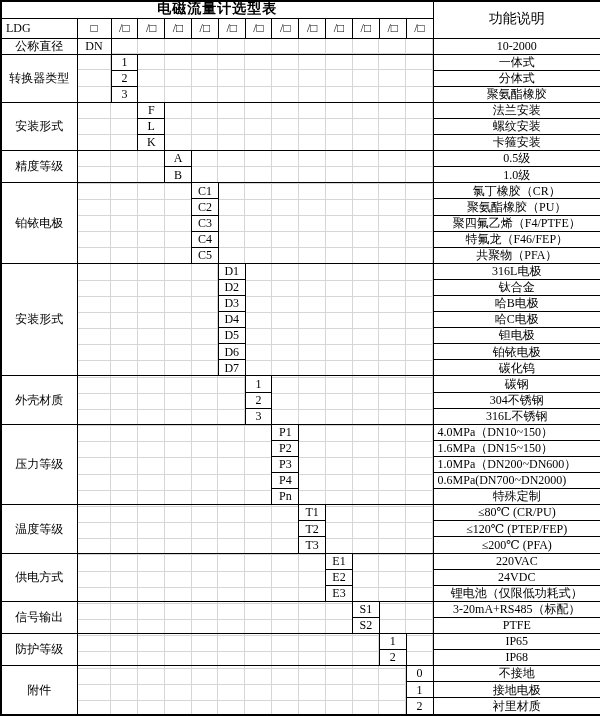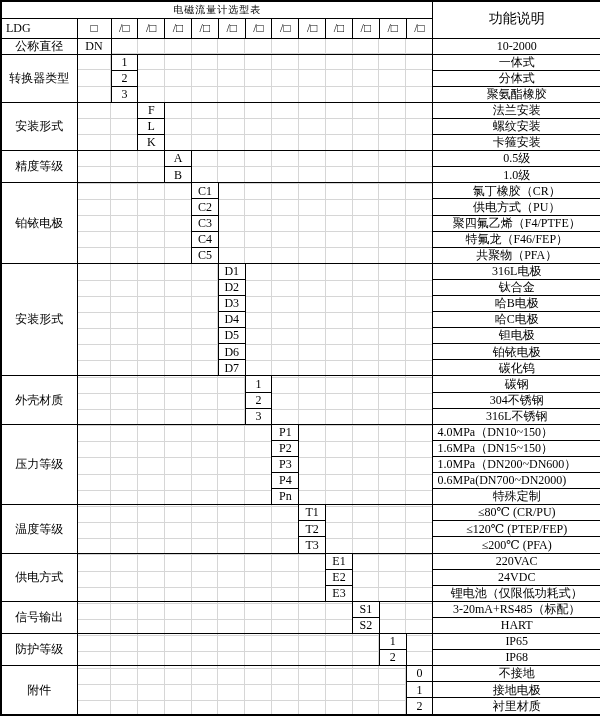--- a/index.html
+++ b/index.html
@@ -26,21 +26,21 @@
     padding:0;
     font-size:12px;
     line-height:1.05;
     text-align:center;
     vertical-align:middle;
     white-space:nowrap;
     overflow:hidden;
   }
   td.solid{background:#ffffff;border:1px solid #000000;}
   td.blank{background:transparent;border:1px solid #000000;}
-  td.title{font-size:10px;letter-spacing:1px;}
+  td.title{font-size:14px;letter-spacing:1px;font-weight:bold;}
   td.fnhdr{font-size:14px;}
   td.al{text-align:left;padding-left:4px;}
   td.box{font-size:12px;}
   tr.r-title{height:17px;}
   tr.r-ldg{height:20px;}
 </style>
 </head>
 <body>
 
 <div class="stage">
@@ -189,21 +189,21 @@
         </tr>
         <tr>
           <td class="solid" rowspan="5">铂铱电极</td>
           <td class="blank" colspan="4" rowspan="5"></td>
           <td class="solid">C1</td>
           <td class="blank" colspan="8" rowspan="5"></td>
           <td class="solid">氯丁橡胶（CR）</td>
         </tr>
         <tr>
           <td class="solid">C2</td>
-          <td class="solid">供电方式（PU）</td>
+          <td class="solid">聚氨酯橡胶（PU）</td>
         </tr>
         <tr>
           <td class="solid">C3</td>
           <td class="solid">聚四氟乙烯（F4/PTFE）</td>
         </tr>
         <tr>
           <td class="solid">C4</td>
           <td class="solid">特氟龙（F46/FEP）</td>
         </tr>
         <tr>
@@ -311,21 +311,21 @@
         </tr>
         <tr>
           <td class="solid" rowspan="2">信号输出</td>
           <td class="blank" colspan="10" rowspan="2"></td>
           <td class="solid">S1</td>
           <td class="blank" colspan="2" rowspan="2"></td>
           <td class="solid">3-20mA+RS485（标配）</td>
         </tr>
         <tr>
           <td class="solid">S2</td>
-          <td class="solid">HART</td>
+          <td class="solid">PTFE</td>
         </tr>
         <tr>
           <td class="solid" rowspan="2">防护等级</td>
           <td class="blank" colspan="11" rowspan="2"></td>
           <td class="solid">1</td>
           <td class="blank" rowspan="2"></td>
           <td class="solid">IP65</td>
         </tr>
         <tr>
           <td class="solid">2</td>

